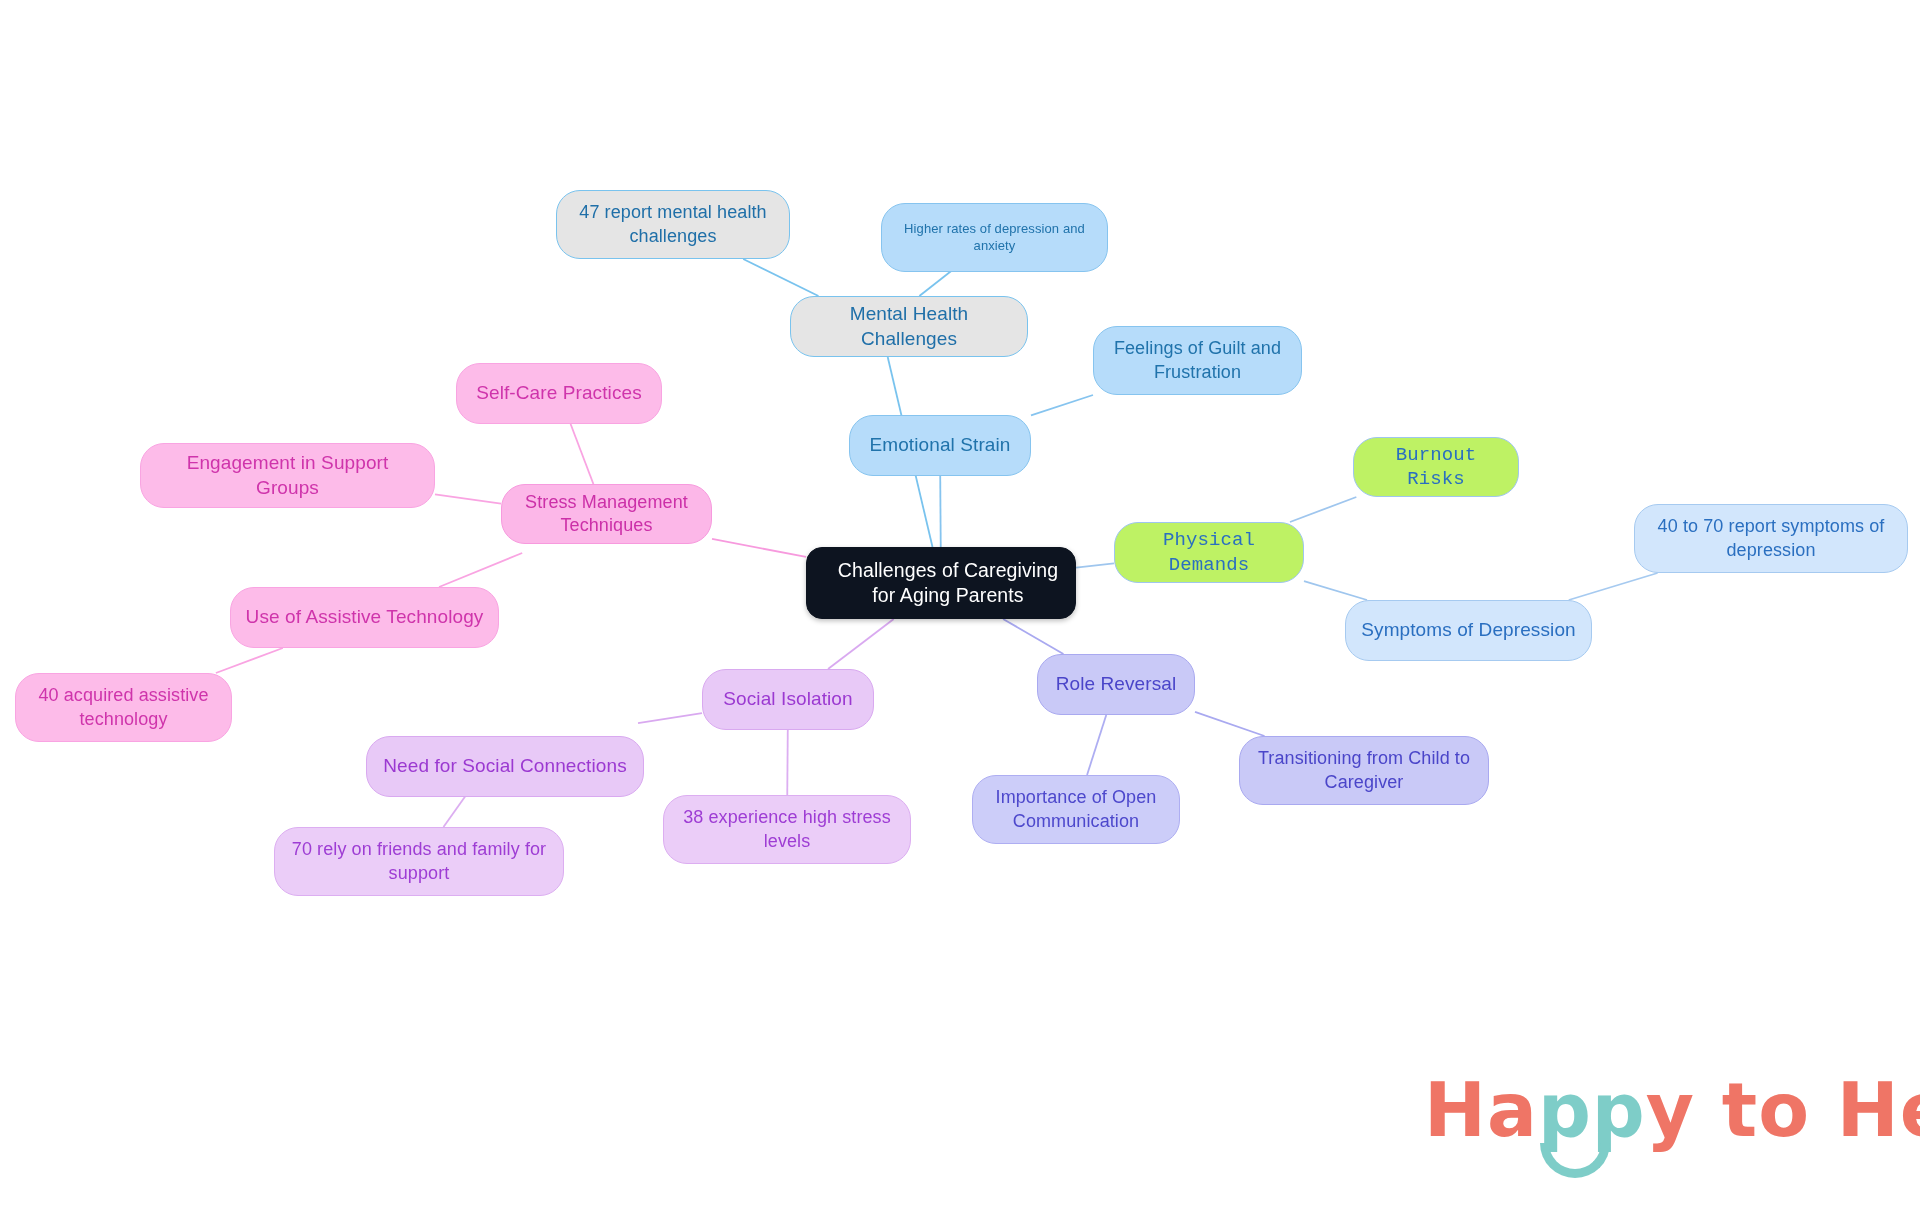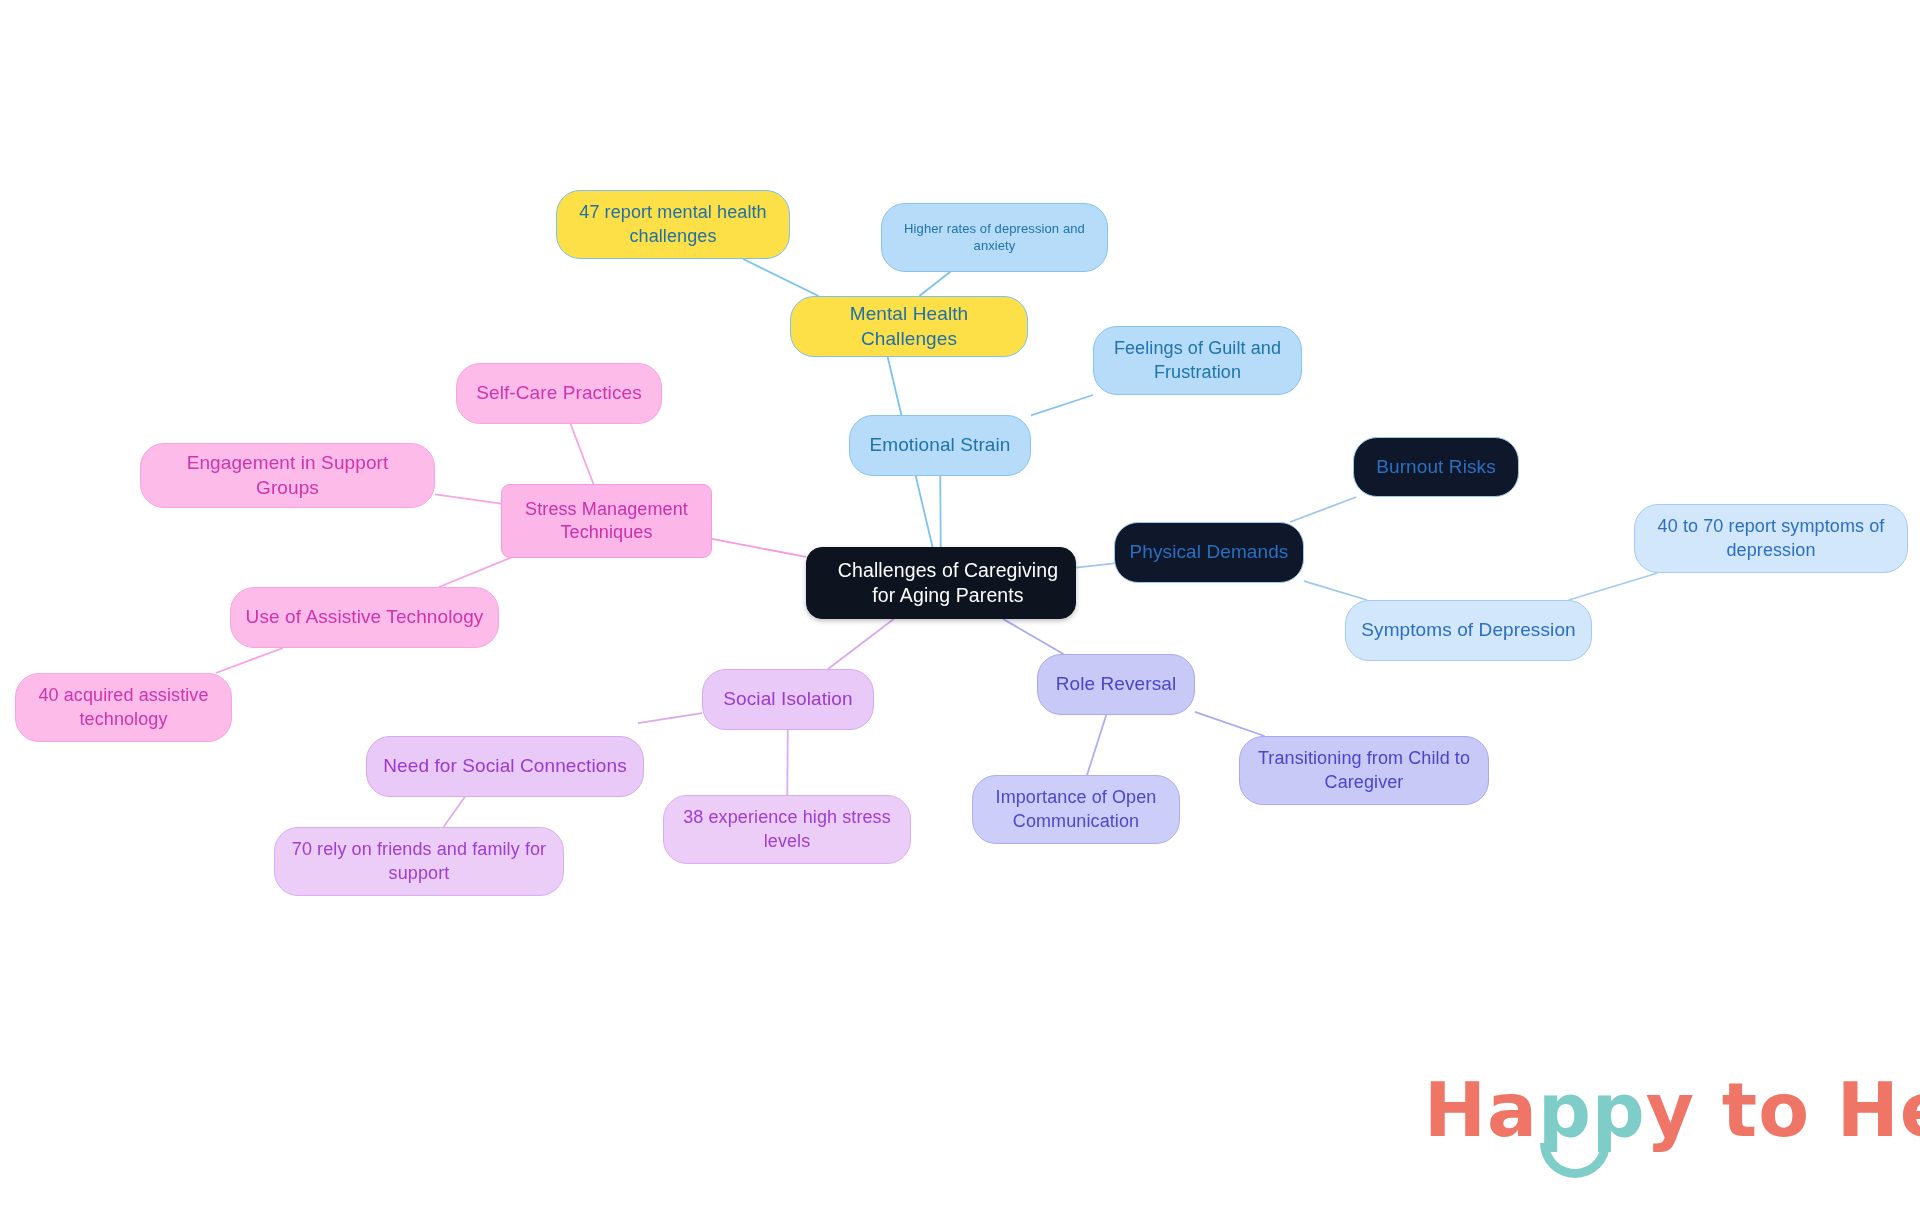--- a/index.html
+++ b/index.html
@@ -45,23 +45,23 @@
   .node.root {
     border-radius: 16px;
     background: #0d1420;
     color: #ffffff;
     border-color: #0d1420;
     font-size: 19.5px;
     box-shadow: 0 2px 5px rgba(0,0,0,0.25);
     padding-left: 28px;
   }
   
-  .c-blue-mid   { background:#fde047; border-color:#79c3ee; color:#1f6fa8; }
+  .c-blue-mid   { background:#e5e5e5; border-color:#79c3ee; color:#1f6fa8; }
   .c-blue-light { background:#b6dcfa; border-color:#86c4ef; color:#2073ab; }
-  .c-blue-pale  { background:#0f172a; border-color:#9fc6ee; color:#2a6fc0; }
+  .c-blue-pale  { background:#bef264; border-color:#9fc6ee; color:#2a6fc0;font-family:Liberation Mono, monospace; }
   .c-blue-pale2 { background:#d2e6fc; border-color:#a6caf0; color:#2a6fc0; }
   
   .c-pink       { background:#fcb7e8; border-color:#f79ade; color:#cc30a8; }
   .c-pink-light { background:#fdbbe9; border-color:#f9a4e2; color:#cf34ab; }
   
   .c-violet      { background:#e8c9f7; border-color:#d9a9f0; color:#9b39d1; }
   .c-violet-soft { background:#ebcdf8; border-color:#dcaef1; color:#9e3dd4; }
   
   .c-peri      { background:#c9c9f7; border-color:#a9a9f0; color:#4a45c9; }
   .c-peri-soft { background:#cccdf9; border-color:#aeaef2; color:#4d48cc; }
@@ -154,21 +154,21 @@
       <div class="node c-peri" style="left: 1239px; top: 736px; width: 250px; height: 69px; font-size: 18px;">Transitioning from Child to
 Caregiver</div>
       <div class="node c-peri-soft" style="left: 972px; top: 775px; width: 208px; height: 69px; font-size: 18px;">Importance of Open
 Communication</div>
       <div class="node c-violet" style="left: 702px; top: 669px; width: 172px; height: 61px; font-size: 19px;">Social Isolation</div>
       <div class="node c-violet" style="left: 366px; top: 736px; width: 278px; height: 61px; font-size: 19px;">Need for Social Connections</div>
       <div class="node c-violet-soft" style="left: 274px; top: 827px; width: 290px; height: 69px; font-size: 18px;">70 rely on friends and family for
 support</div>
       <div class="node c-violet-soft" style="left: 663px; top: 795px; width: 248px; height: 69px; font-size: 18px;">38 experience high stress
 levels</div>
-      <div class="node c-pink" style="left: 501px; top: 484px; width: 211px; height: 74px; font-size: 18px; border-radius: 9px;">Stress Management
+      <div class="node c-pink" style="left: 501px; top: 484px; width: 211px; height: 60px; font-size: 18px;">Stress Management
 Techniques</div>
       <div class="node c-pink-light" style="left: 456px; top: 363px; width: 206px; height: 61px; font-size: 19px;">Self-Care Practices</div>
       <div class="node c-pink-light" style="left: 140px; top: 443px; width: 295px; height: 65px; font-size: 19px;">Engagement in Support Groups</div>
       <div class="node c-pink-light" style="left: 230px; top: 587px; width: 269px; height: 61px; font-size: 19px;">Use of Assistive Technology</div>
       <div class="node c-pink-light" style="left: 15px; top: 673px; width: 217px; height: 69px; font-size: 18px;">40 acquired assistive
 technology</div>
     </div>
 
   <div id="logo">
     <div class="logo-main"><span>Ha</span><span class="logo-pp">pp</span><span>y to Hel</span></div>

